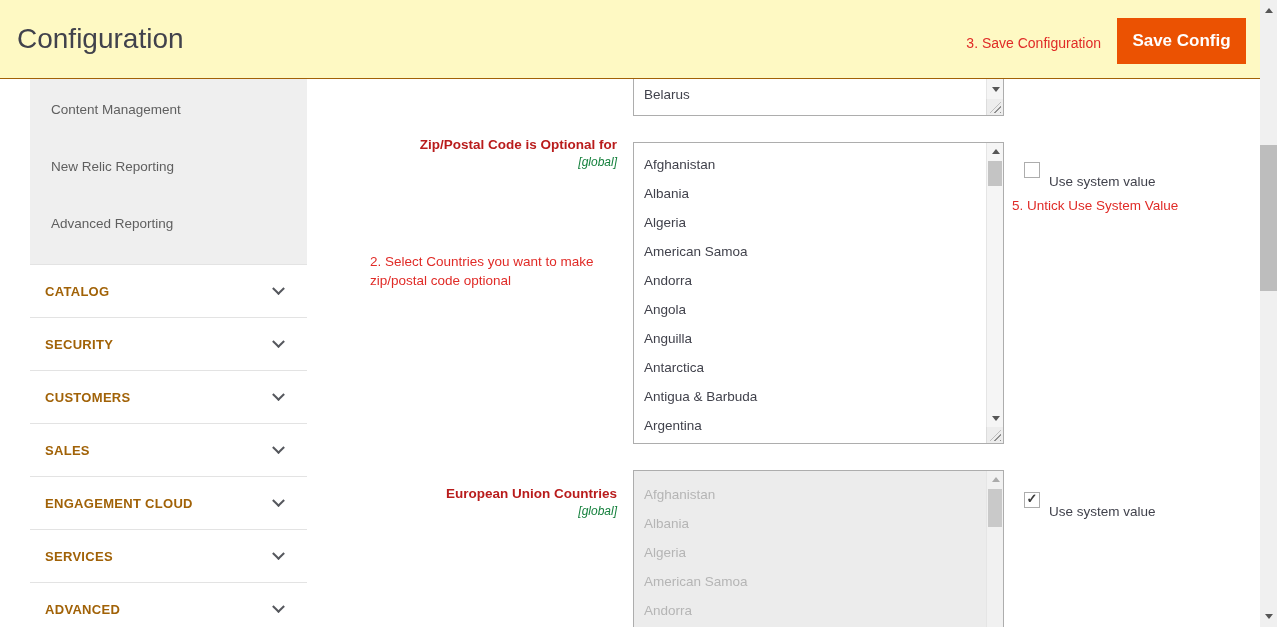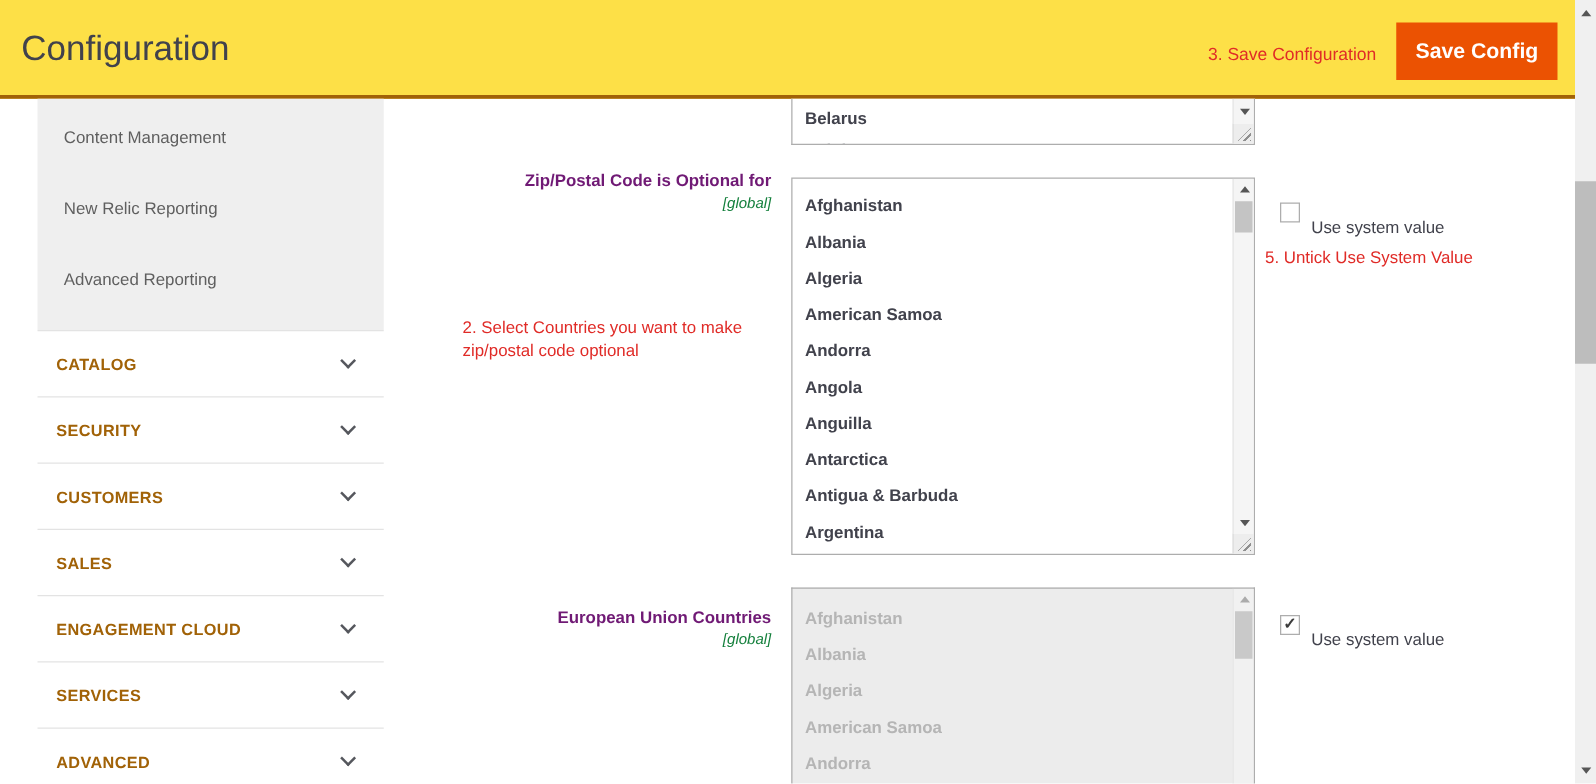--- a/index.html
+++ b/index.html
@@ -2,21 +2,21 @@
 <html style="--accent: #eb5202; --red: #e02b27;"><head>
 <meta charset="utf-8">
 <style>
   :root { --accent:#eb5202; --red:#e02b27; }
   * { margin:0; padding:0; box-sizing:border-box; }
   body { font-family:"Liberation Sans", sans-serif; background:#fff; }
   #app { position:relative; width:1277px; height:627px; background:#fff; overflow:hidden; }
 
   
   .page-header { position:absolute; left:0; top:0; width:1277px; height:79px;
-    background:#fde047; border-bottom:3px solid #a16207; }
+    background:#fef9c3; border-bottom:1px solid #a16207; }
   .page-title { position:absolute; left:17px; top:23px; font-size:28px; color:#41424c; font-weight:400; }
   .save-annotation { position:absolute; right:176px; top:35px; font-size:14px; color:var(--red); white-space:nowrap; }
   .save-btn { position:absolute; right:31px; top:18px; width:129px; height:46px;
     background:var(--accent); color:#fff; font-weight:700; font-size:17px; border:0;
     display:flex; align-items:center; justify-content:center; cursor:pointer;
     font-family:"Liberation Sans", sans-serif; }
 
   
   .page-sb { position:absolute; right:0; top:0; width:17px; height:627px; background:#f0f0f0; z-index:20; }
   .page-sb .thumb { position:absolute; left:0; top:145px; width:17px; height:146px; background:#bdbdbd; }
@@ -33,26 +33,26 @@
     font-size:13.5px; color:#5f5f5f; cursor:pointer; }
   .nav-section { height:53px; border-top:1px solid #e3e3e3; background:#fff;
     display:flex; align-items:center; justify-content:space-between;
     padding:0 24px 0 15px; cursor:pointer; }
   .nav-section-label { font-size:13px; font-weight:700; color:#a16207; letter-spacing:.3px; }
   .chevron { width:9px; height:9px; border-right:2px solid #55575d; border-bottom:2px solid #55575d;
     transform:rotate(45deg) translate(-2px,-2px); }
 
   
   .field-label { position:absolute; left:330px; width:287px; text-align:right; }
-  .fl-main { font-size:13.5px; font-weight:700; color:#701a75; }
+  .fl-main { font-size:13.5px; font-weight:700; color:#b91c1c; }
   .fl-scope { font-size:12px; color:#15803d; margin-top:3px;font-style:italic; }
 
   .msel { position:absolute; left:633px; width:371px; border:1px solid #adadad; background:#fff; overflow:hidden; }
   .msel .opts { position:absolute; left:0; top:0; right:17px; bottom:0; overflow:hidden; }
-  .opt { height:29px; line-height:29px; padding-left:10px; font-size:13.5px; color:#41424c; white-space:nowrap; cursor:pointer;font-weight:bold; }
+  .opt { height:29px; line-height:29px; padding-left:10px; font-size:13.5px; color:#41424c; white-space:nowrap; cursor:pointer; }
   .msel.disabled { background:#ececec; }
   .msel.disabled .opt { color:#b5b5b5; cursor:default; }
 
   .msel-sb { position:absolute; top:0; right:0; width:17px; background:#f5f5f5; border-left:1px solid #e5e5e5; }
   .msel-sb .thumb { position:absolute; left:1px; right:1px; background:#c4c4c4; }
   .grip-box { position:absolute; right:0; bottom:0; width:17px; height:16px; background:#ededed; border-left:1px solid #dcdcdc; }
   .grip { position:absolute; right:2px; bottom:2px; width:11px; height:11px;
     background:repeating-linear-gradient(135deg, transparent 0 2.5px, #8f8f8f 2.5px 4px);
     clip-path:polygon(100% 0, 100% 100%, 0 100%); }
 

